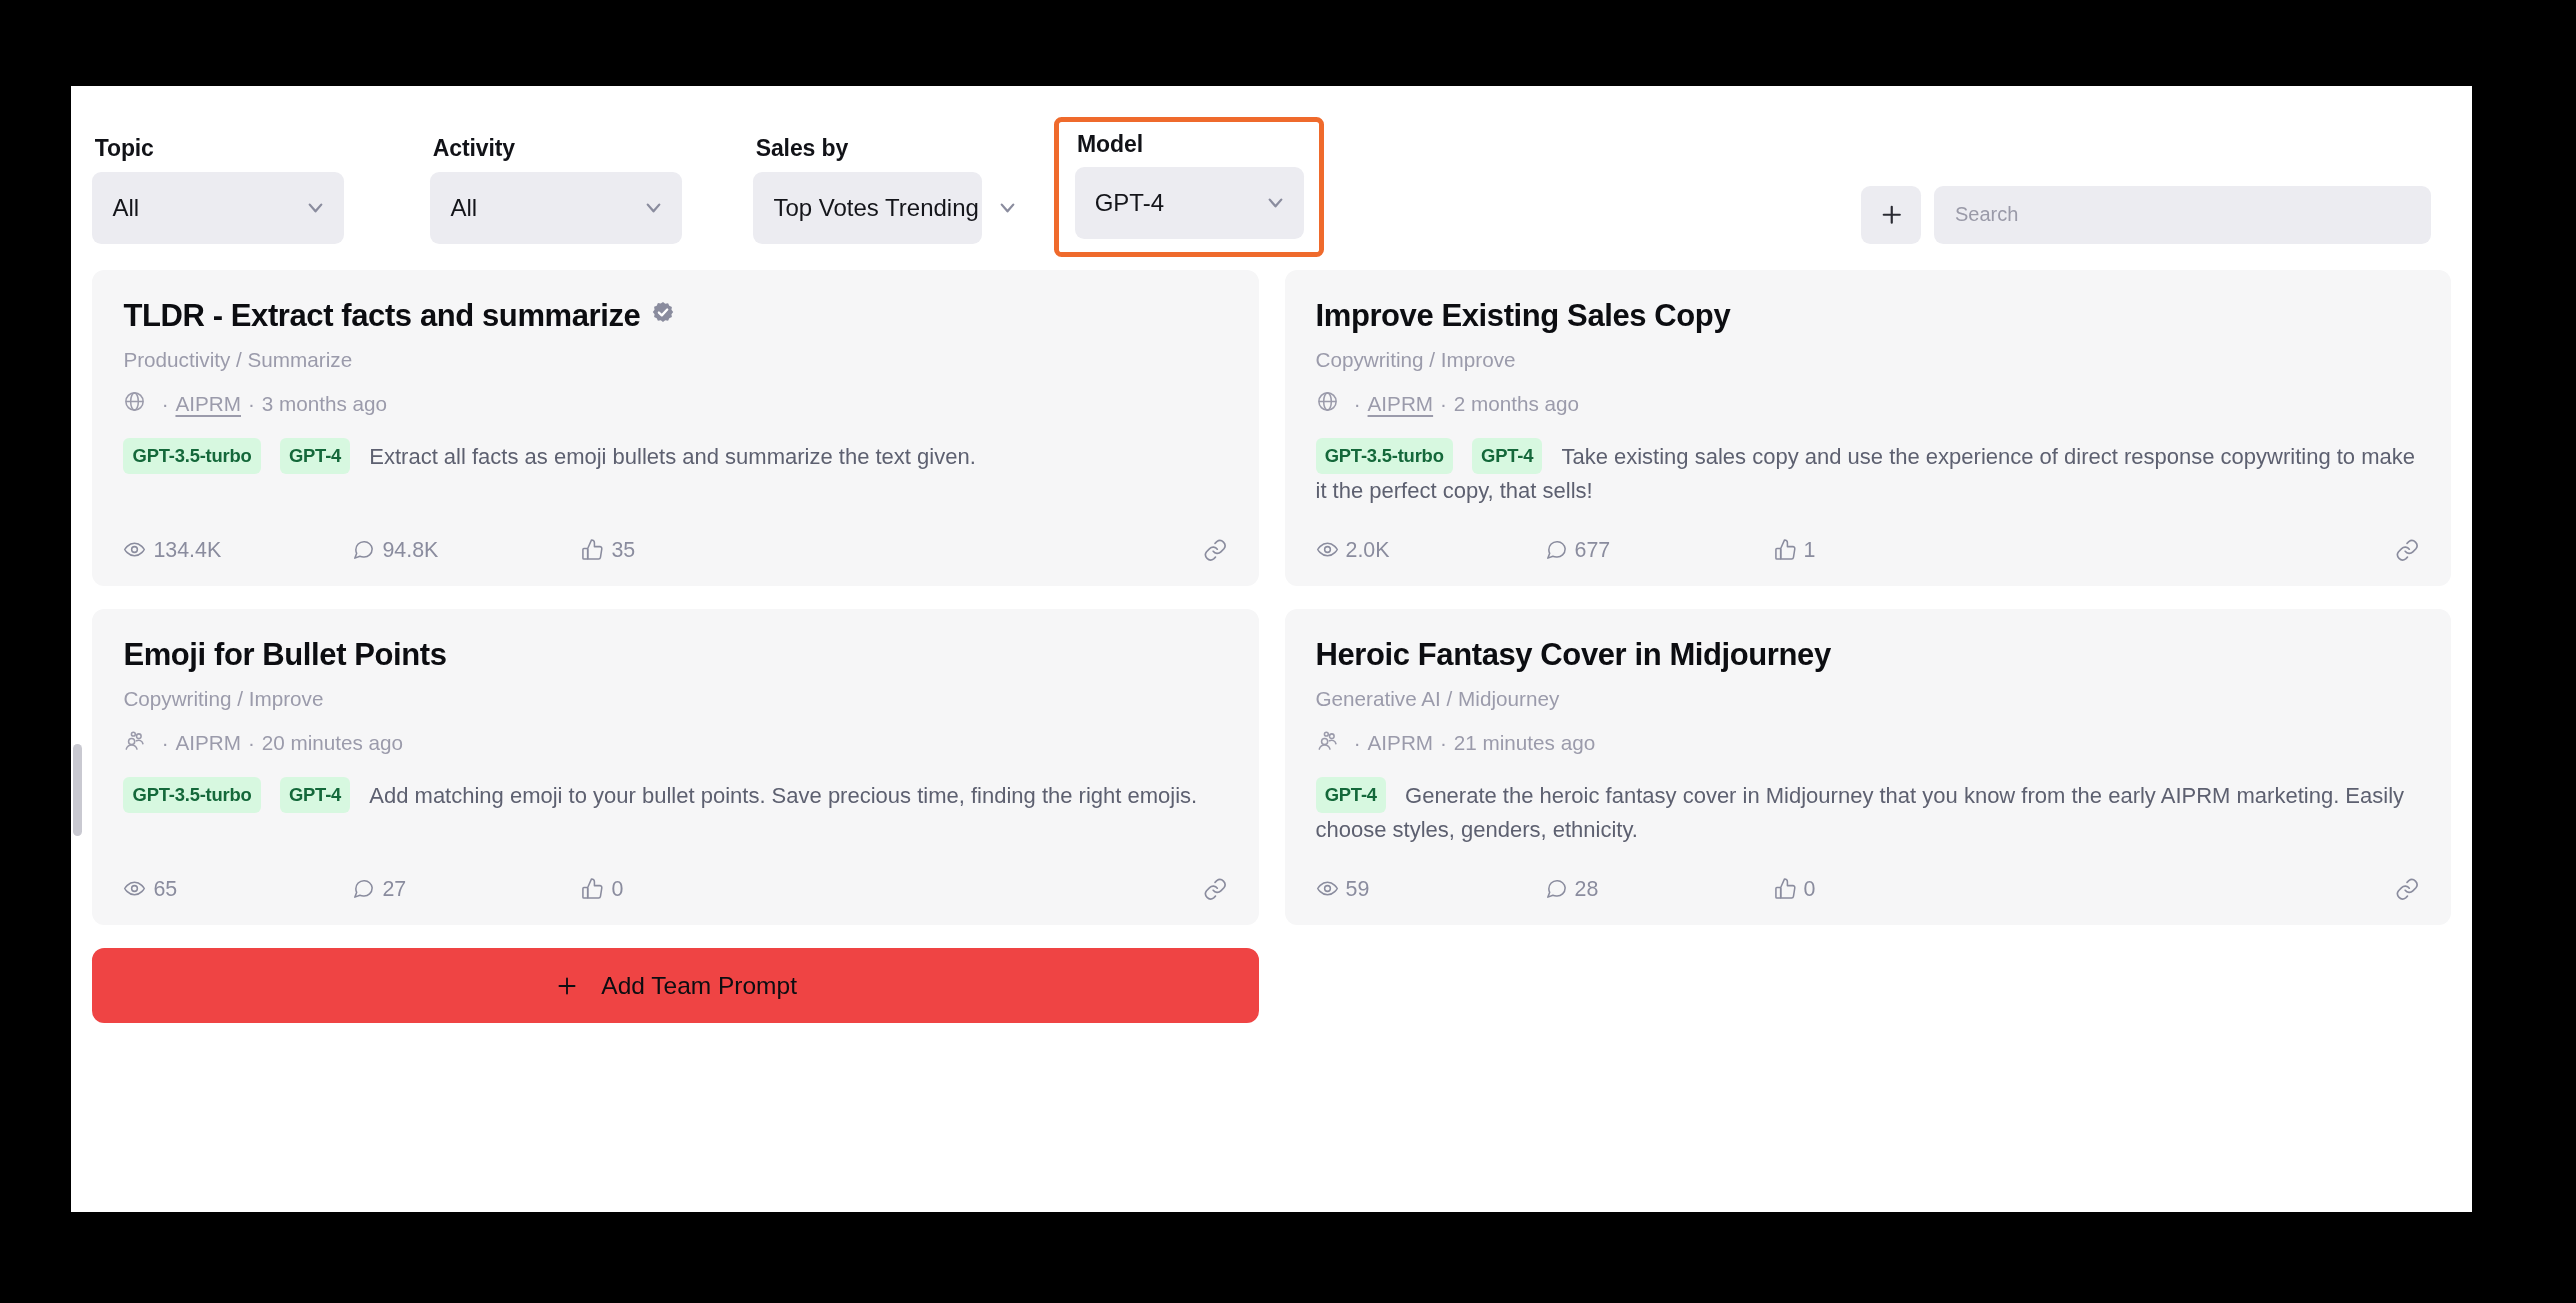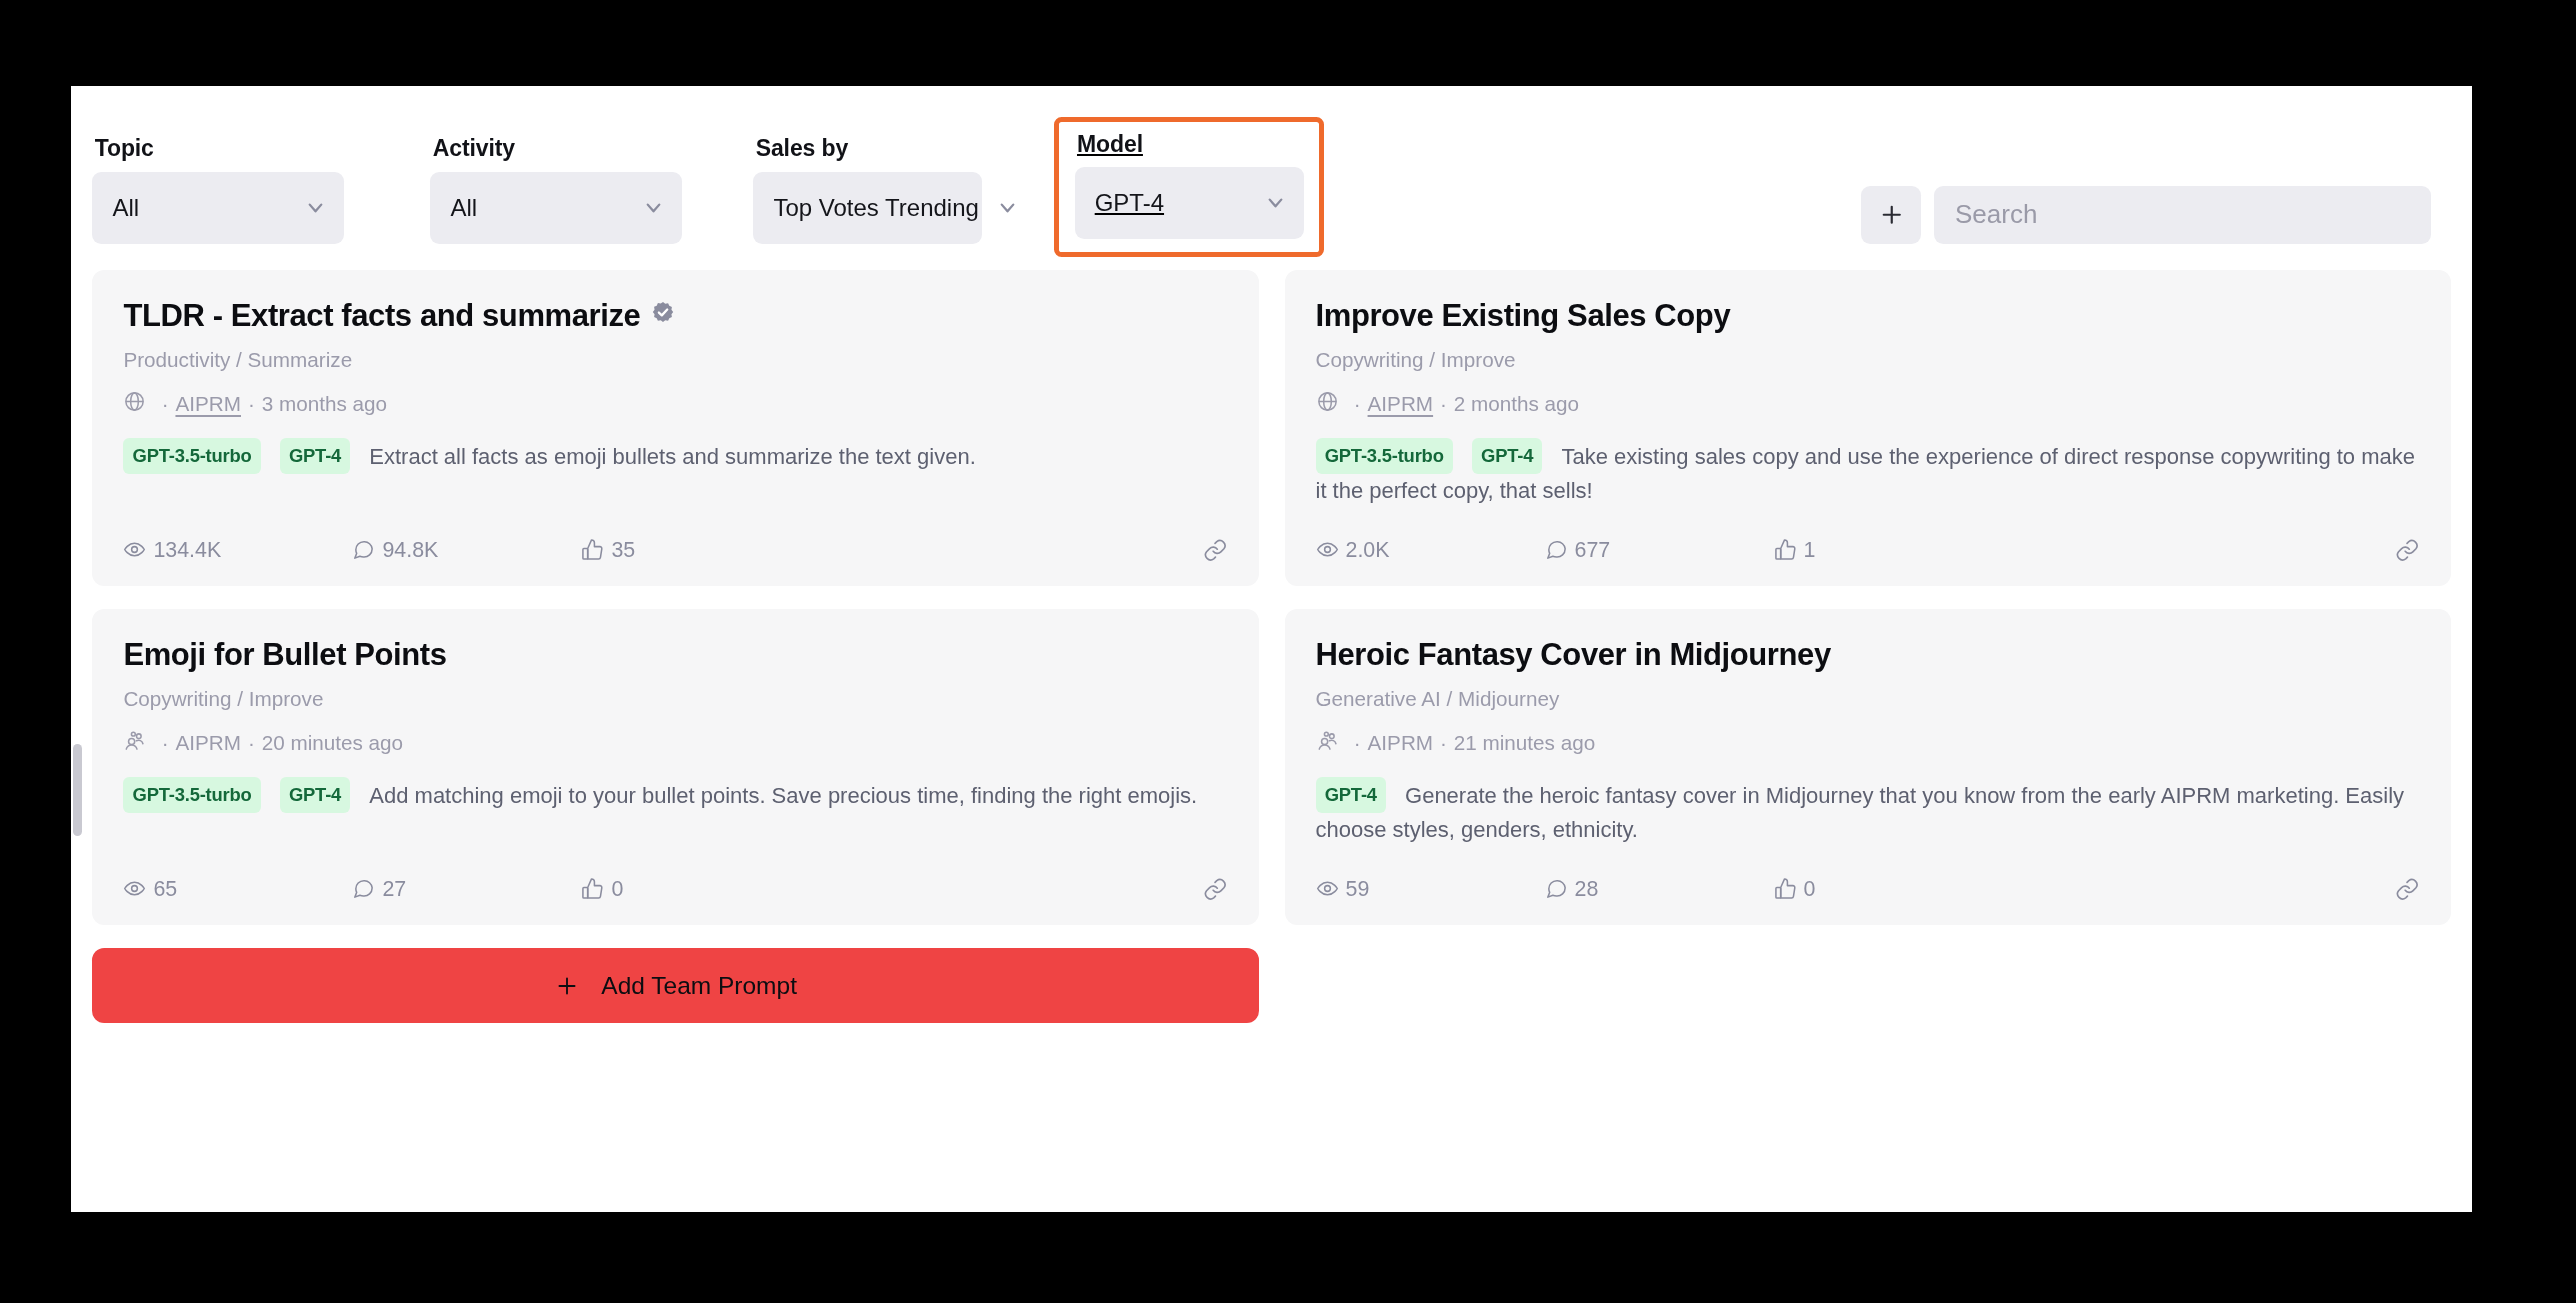--- a/index.html
+++ b/index.html
@@ -65,21 +65,20 @@
   .g-activity { margin-left: 86px; }
   .g-sort { margin-left: 71px; }
 
   
   .g-model {
     margin-left: 72px;
     border: 5.4px solid #ef6a2c;
     border-radius: 7.6px;
     padding: 9.2px 15.3px 13.8px 15.3px;
     margin-bottom: -13.8px;
-    text-decoration: underline;
   }
   .g-model .filter-label { margin-bottom: 8.4px; }
 
   .spacer { flex: 1; }
 
   .plus-btn {
     width: 60px; height: 58px;
     background: #ececf1;
     border-radius: 9.2px;
     display: flex;
@@ -96,21 +95,21 @@
     border-radius: 9.2px;
     display: flex;
     align-items: center;
     padding: 0 21.4px;
     flex: 0 0 auto;
     margin-right: 20px;
   }
   .search-box input {
     border: none; outline: none; background: transparent;
     font-family: "Liberation Sans", sans-serif;
-    font-size: 26px;
+    font-size: 20px;
     color: #14151a;
     width: 100%;
   }
   .search-box input::placeholder { color: #9a9aa8; }
 
   
   .grid {
     display: grid;
     grid-template-columns: 1fr 1fr;
     gap: 23px 26px;

